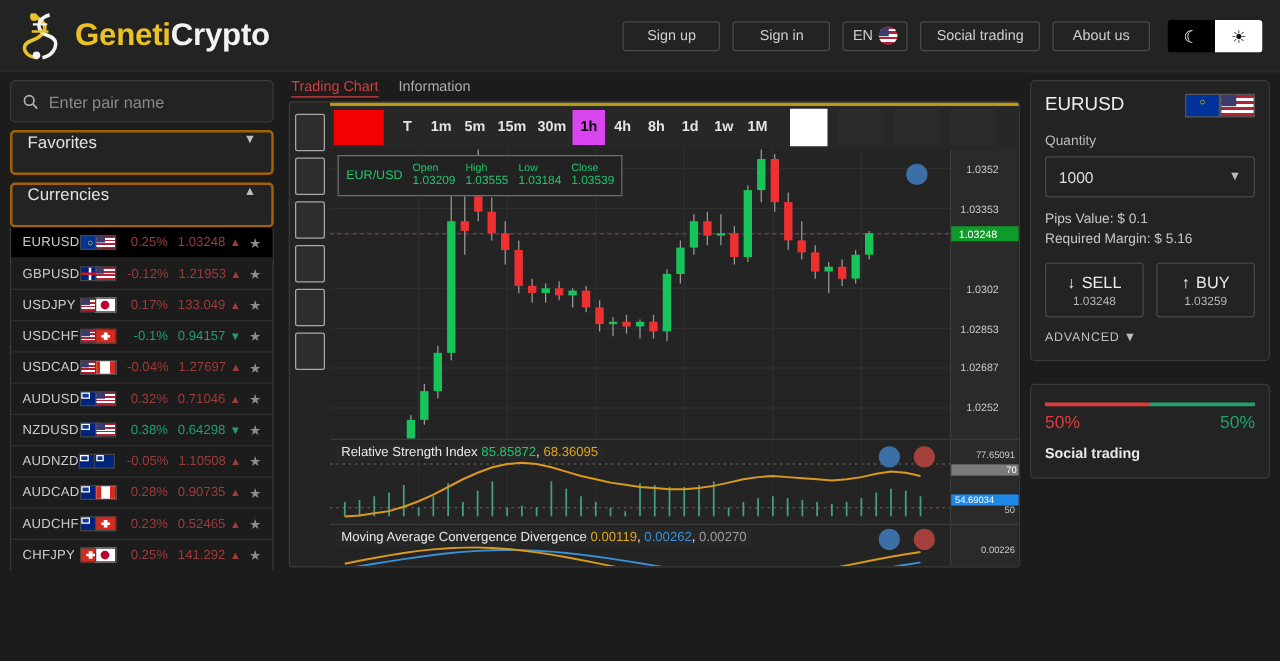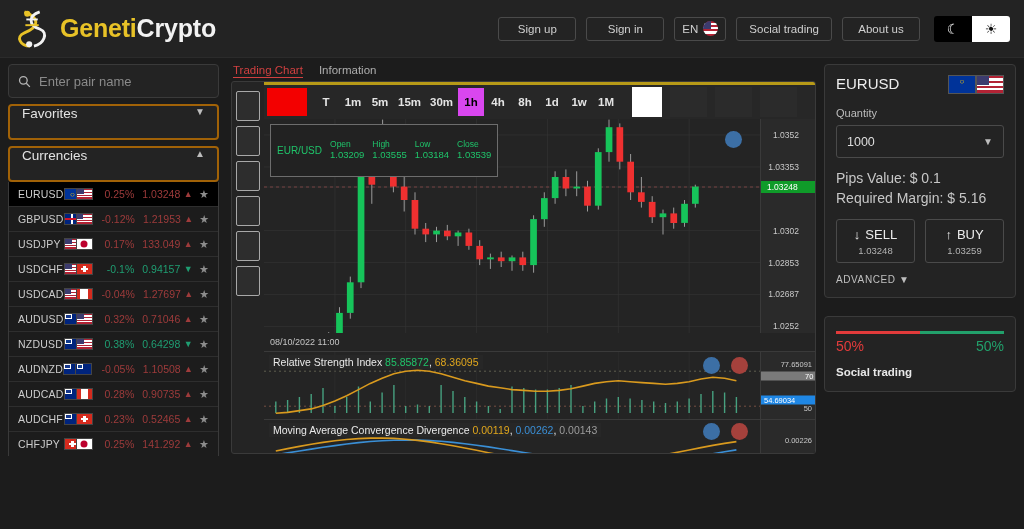--- a/index.html
+++ b/index.html
@@ -136,21 +136,21 @@
 
   .plot-area { flex: 1; position: relative; min-height: 0; display: flex; }
   .plot { flex: 1; position: relative; background: #242424; overflow: hidden; }
   .yaxis { width: 55px; flex: none; background: #2a2a2a; position: relative; border-left: 1px solid #3a3a3a; }
   .ytick { position: absolute; right: 16px; font-size: 8.5px; color: #c9c9c9; transform: translateY(-50%); }
   .ybadge { position: absolute; right: 0; left: 0; background: #0f9b29; color: #fff; font-size: 8.5px;
             padding: 1px 0 1px 6px; transform: translateY(-50%); }
 
   .ohlc {
     position: absolute; left: 6px; top: 5px; border: 1px solid #6d6d6d; background: #222;
-    display: flex; gap: 8px; padding: 15px 6px; font-size: 9.5px; color: #1fc46a; z-index: 5;
+    display: flex; gap: 8px; padding: 5px 6px; font-size: 9.5px; color: #1fc46a; z-index: 5;
   }
   .ohlc .pair { align-self: center; font-size: 10px; }
   .ohlc .col { display: flex; flex-direction: column; line-height: 1.15; }
   .ohlc .col .lbl { font-size: 8.5px; }
 
   .dot-blue { position: absolute; width: 17px; height: 17px; border-radius: 50%; background: #3c6fa5; }
   .dot-red  { position: absolute; width: 17px; height: 17px; border-radius: 50%; background: #a5413c; }
 
   .time-row { height: 18px; flex: none; font-size: 9px; color: #c4c4c4; padding: 4px 0 0 6px; background: #242424; }
 
@@ -173,21 +173,21 @@
   .rtop { display: flex; align-items: flex-start; justify-content: space-between; }
   .rsym { font-size: 15px; color: #eee; }
   .rflags { display: flex; }
   .rfl { width: 28px; height: 19px; border: 0.5px solid #555; }
   .rlabel { font-size: 11px; color: #bdbdbd; margin-top: 13px; }
   .qty-select {
     margin-top: 6px; height: 33px; border: 1px solid #4a4a4a; border-radius: 3px; background: transparent;
     display: flex; align-items: center; justify-content: space-between; padding: 0 10px;
     font-size: 12.5px; color: #ddd; cursor: pointer;
   }
-  .pips { margin-top: 10px; font-size: 14px; color: #c7c7c7; line-height: 1.45; }
+  .pips { margin-top: 10px; font-size: 11px; color: #c7c7c7; line-height: 1.45; }
   .trade-row { display: flex; gap: 10px; margin-top: 10px; }
   .trade-btn {
     flex: 1; border: 1px solid #4a4a4a; border-radius: 3px; background: transparent;
     padding: 7px 0 6px; text-align: center; cursor: pointer;
   }
   .trade-btn .t1 { font-size: 13px; color: #ececec; display: flex; align-items: center; justify-content: center; gap: 5px; }
   .trade-btn .t2 { font-size: 9.5px; color: #b4b4b4; margin-top: 3px; }
   .advanced { margin-top: 11px; font-size: 10px; color: #c0c0c0; letter-spacing: .6px; cursor: pointer; }
 
   .sent-card { margin-top: 18px; border: 1px solid #3a3a3a; border-radius: 4px; background: #232323; padding: 14px 11px 13px 11px; }
@@ -564,21 +564,20 @@
                   <div class="ytick" style="top: 111.6px;">1.0302</div>
                   <div class="ytick" style="top: 143.6px;">1.02853</div>
                   <div class="ytick" style="top: 175.4px;">1.02687</div>
                   <div class="ytick" style="top: 207.4px;">1.0252</div>
                   <div class="ytick" style="top: 239.1px;">1.02354</div>
                   <div class="ytick" style="top: 271.1px;">1.02187</div>
                   <div class="ybadge" style="top: 68px;">1.03248</div>
                 </div>
             </div>
 
-            <div class="time-row">08/10/2022 11:00</div>
 
             <div class="ind-pane" style="height:68px;">
               <div class="ind-plot" id="rsi-plot">
                   <svg width="496" height="67" style="position:absolute;inset:0">
                     <line x1="0" y1="19.2" x2="496" y2="19.2" stroke="#6d6d5a" stroke-width="0.8" stroke-dasharray="2,3"></line>
                     <line x1="0" y1="54.2" x2="496" y2="54.2" stroke="#8c5a4a" stroke-width="0.8" stroke-dasharray="2,3"></line>
                     <line x1="70.9" y1="0" x2="70.9" y2="67" stroke="#303030" stroke-width="0.6"></line>
                     <line x1="141.7" y1="0" x2="141.7" y2="67" stroke="#303030" stroke-width="0.6"></line>
                     <line x1="212.6" y1="0" x2="212.6" y2="67" stroke="#303030" stroke-width="0.6"></line>
                     <line x1="283.4" y1="0" x2="283.4" y2="67" stroke="#303030" stroke-width="0.6"></line>
@@ -645,21 +644,21 @@
             <div class="ind-pane" style="height:34px;">
               <div class="ind-plot" id="macd-plot">
                   <svg width="496" height="33" style="position:absolute;inset:0">
                     <polyline points="11.8,34.7 23.6,32.9 35.4,31.0 47.2,29.1 59.0,27.3 70.9,25.6 82.7,24.0 94.5,22.6 106.3,21.5 118.1,20.7 129.9,20.2 141.7,20.0 153.5,20.1 165.3,20.6 177.1,21.3 189.0,22.4 200.8,23.7 212.6,25.2 224.4,26.9 236.2,28.7 248.0,30.6 259.8,32.5 271.6,34.3 283.4,36.1 295.2,37.7 307.0,39.1 318.9,40.2 330.7,41.1 342.5,41.7 354.3,42.0 366.1,41.9 377.9,41.5 389.7,40.9 401.5,39.9 413.3,38.6 425.1,37.2 437.0,35.5 448.8,33.7 460.6,31.8 472.4,29.9" fill="none" stroke="#3a8fd6" stroke-width="1.6"></polyline>
                     <polyline points="11.8,31.0 23.6,28.6 35.4,26.4 47.2,24.3 59.0,22.4 70.9,20.7 82.7,19.5 94.5,18.6 106.3,18.1 118.1,18.0 129.9,18.4 141.7,19.2 153.5,20.4 165.3,21.9 177.1,23.7 189.0,25.8 200.8,28.0 212.6,30.3 224.4,32.7 236.2,35.0 248.0,37.2 259.8,39.1 271.6,40.8 283.4,42.2 295.2,43.2 307.0,43.8 318.9,44.0 330.7,43.7 342.5,43.1 354.3,42.0 366.1,40.6 377.9,38.8 389.7,36.8 401.5,34.6 413.3,32.3 425.1,30.0 437.0,27.6 448.8,25.4 460.6,23.4 472.4,21.6" fill="none" stroke="#d99a1e" stroke-width="1.6"></polyline>
                   </svg>
                 <div class="ind-title">
                   <span>Moving Average Convergence Divergence</span>
                   <span class="v-org">0.00119</span>,
                   <span class="v-blu">0.00262</span>,
-                  <span class="v-gry">0.00143</span>
+                  <span class="v-gry">0.00270</span>
                 </div>
                 <div class="dot-blue" style="right:40px; top:3px;"></div>
                 <div class="dot-red" style="right:12px; top:3px;"></div>
               </div>
               <div class="ind-axis">
                 <div class="it" style="top:62%;">0.00226</div>
               </div>
             </div>
 
           </div>

